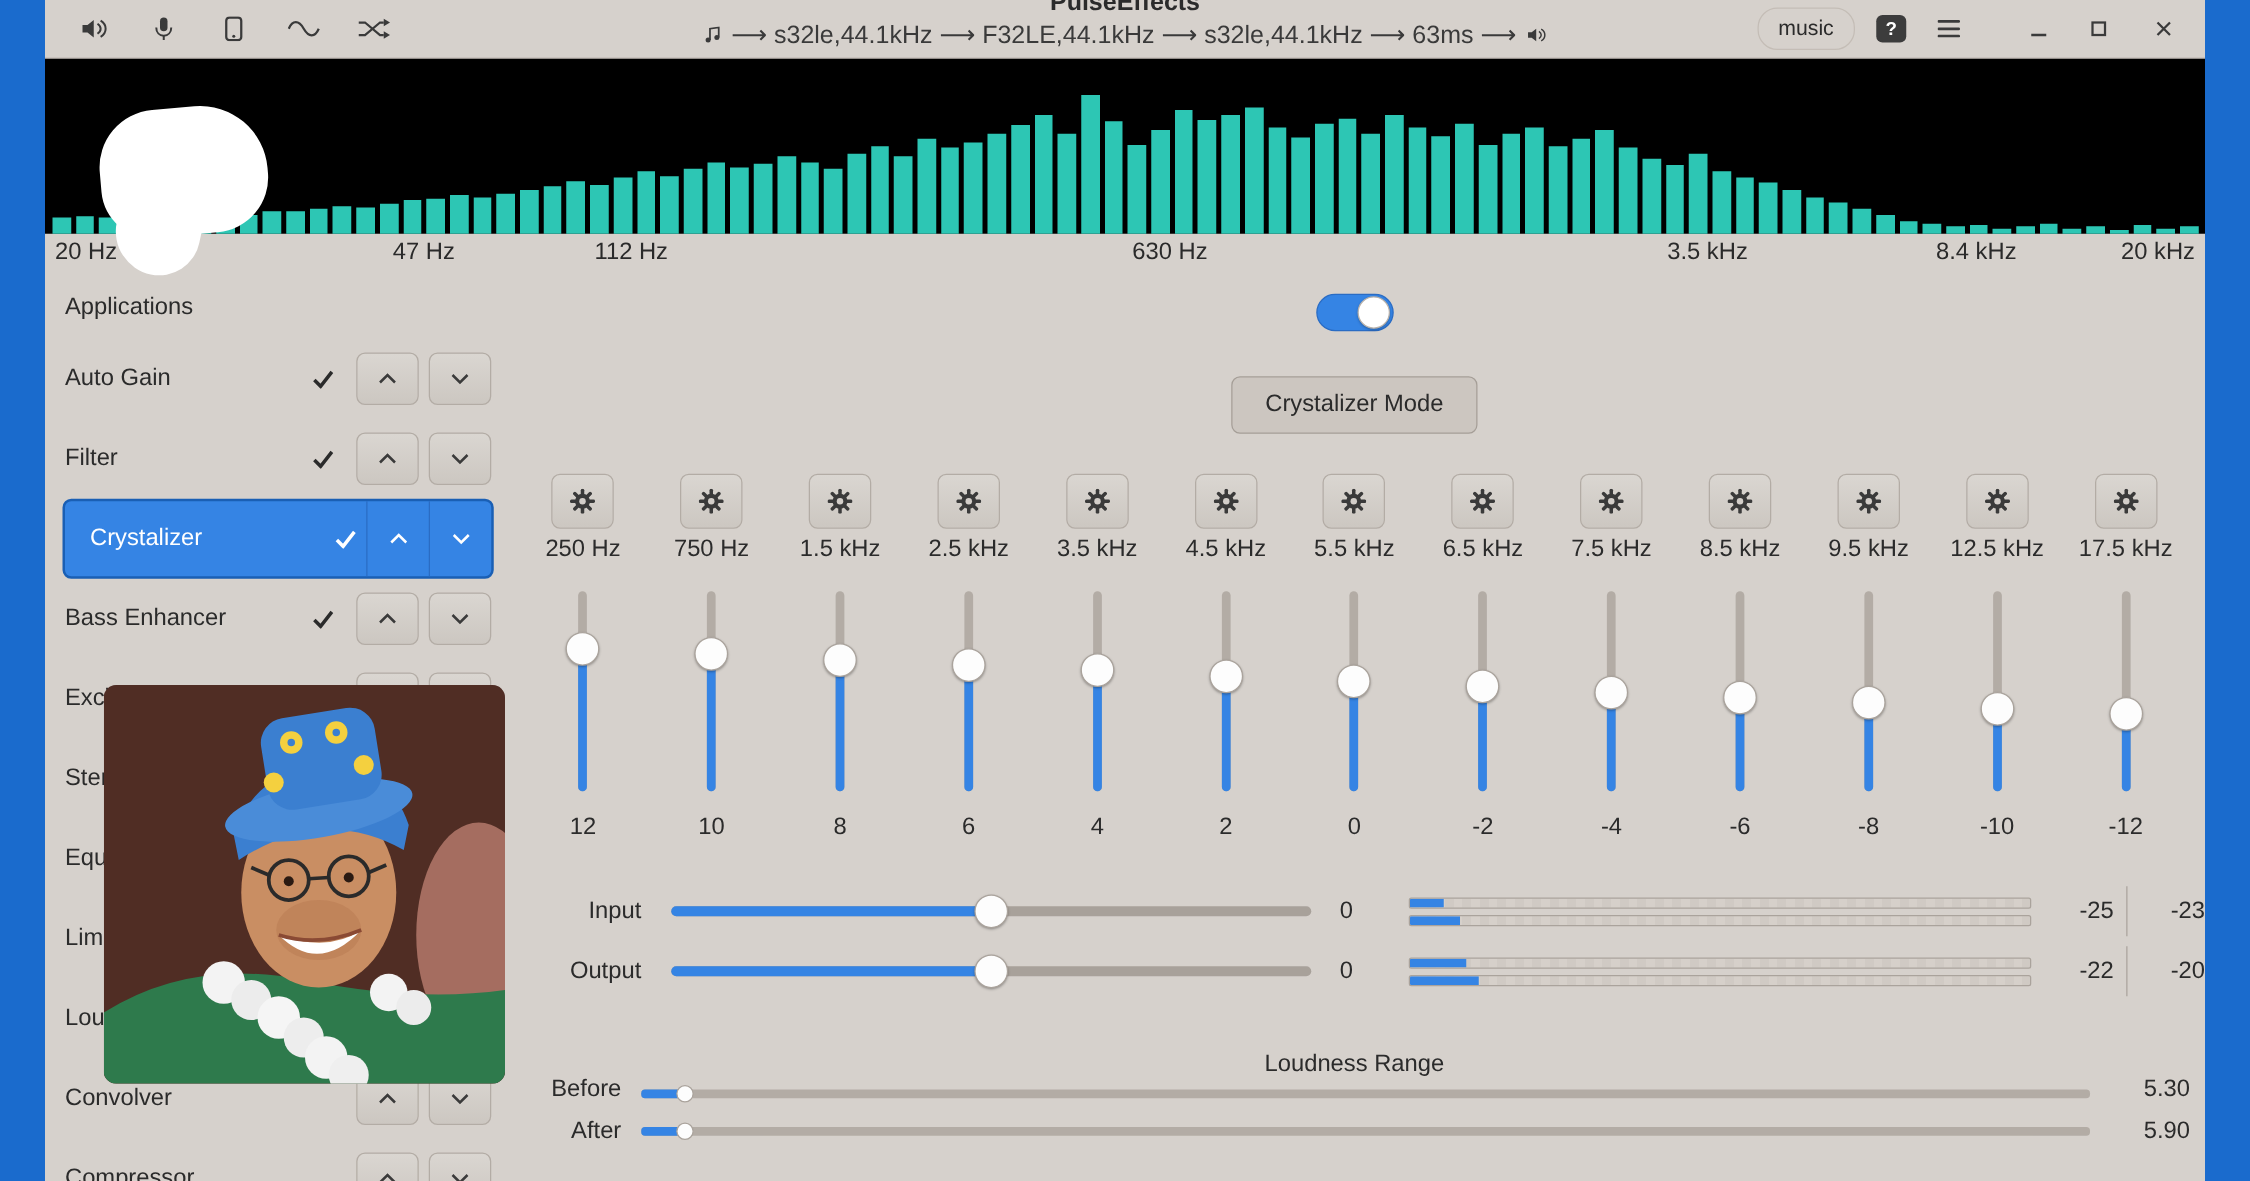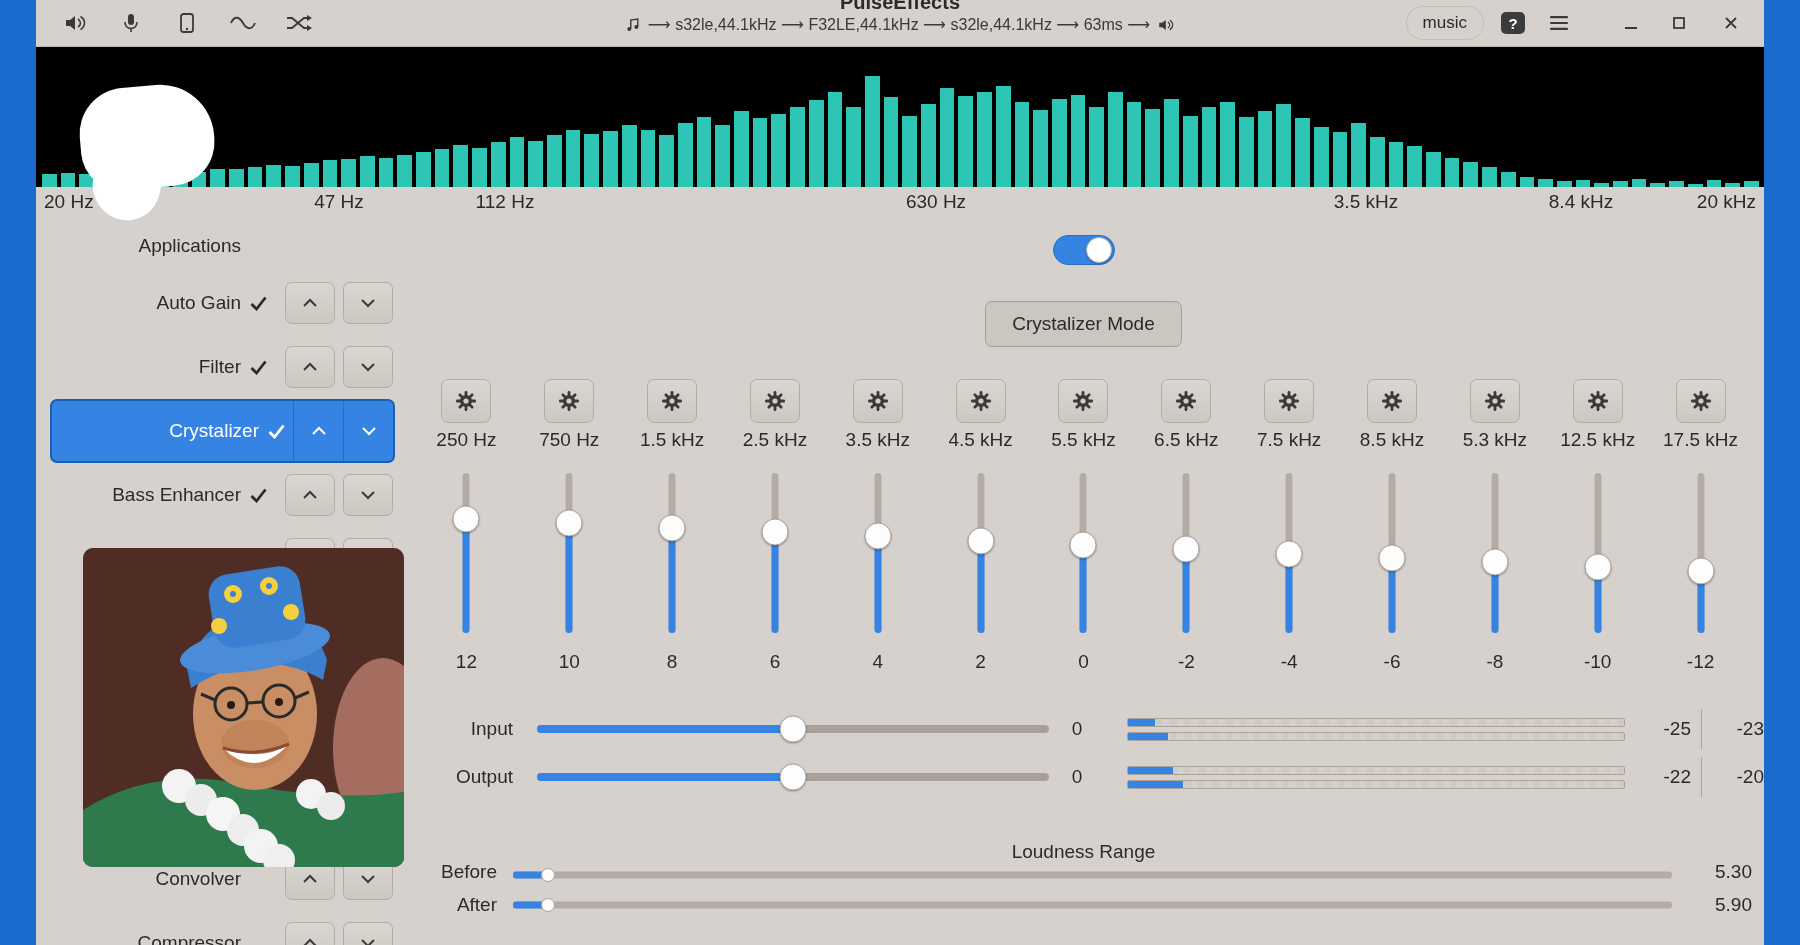--- a/index.html
+++ b/index.html
@@ -7,21 +7,21 @@
        -webkit-font-smoothing:antialiased;}
   .desktop{position:relative;width:1800px;height:945px;background:var(--desktop,#1a6bcd);overflow:hidden;}
   .window{position:absolute;left:36px;right:36px;top:0;height:1010px;background:#d6d1cc;color:#2b2b2b;}
 
   
   .titlebar{position:relative;height:46px;display:flex;align-items:center;background:#d6d1cc;
             border-bottom:1px solid #bdb6b0;}
   .tb-left{display:flex;align-items:center;gap:26px;padding-left:24px;color:#3a3a3a;}
   .tb-icon{width:30px;height:30px;display:flex;align-items:center;justify-content:center;}
   .tb-title{position:absolute;left:50%;top:-9px;transform:translateX(-50%);font-size:20px;font-weight:700;color:#2b2b2b;white-space:nowrap;}
-  .tb-sub{position:absolute;left:50%;top:15px;transform:translateX(-50%);font-size:16px;color:#3a3a3a;
+  .tb-sub{position:absolute;left:50%;top:15px;transform:translateX(-50%);font-size:20px;color:#3a3a3a;
           display:flex;align-items:center;gap:8px;white-space:nowrap;}
   .tb-right{margin-left:auto;display:flex;align-items:center;gap:14px;padding-right:16px;color:#3a3a3a;}
   .tb-btn{height:32px;display:flex;align-items:center;justify-content:center;border-radius:16px;}
   .music-btn{padding:0 16px;font-size:17px;border:1px solid #c4bdb6;background:#d6d1cc;color:#2b2b2b;}
   .preset-btn{width:30px;}
   .preset-glyph{width:24px;height:22px;background:#3c3c3c;border-radius:5px;color:#fff;font-size:15px;font-weight:700;
                 display:flex;align-items:center;justify-content:center;}
   .menu-btn{width:34px;}
   .winctl{width:34px;}
   .winctl.close{margin-left:4px;}
@@ -45,21 +45,21 @@
   .blob-main{position:absolute;left:44px;top:86px;width:134px;height:102px;background:#fff;z-index:3;
              border-radius:46px 54px 44px 40px;transform:rotate(-5deg);}
   .blob-tail{position:absolute;left:56px;top:156px;width:68px;height:64px;background:#fff;z-index:3;
              border-radius:10px 34px 54px 58px;transform:rotate(12deg);}
 
   
   .content{display:flex;align-items:flex-start;}
   .sidebar{width:372px;padding:0 8px 0 14px;box-sizing:border-box;}
   .side-item{height:64px;display:flex;align-items:center;box-sizing:border-box;padding:0 2px;border-radius:7px;}
   .side-item:first-child{height:50px;}
-  .side-label{flex:1;font-size:19px;white-space:nowrap;overflow:hidden;text-align:right;}
+  .side-label{flex:1;font-size:19px;white-space:nowrap;overflow:hidden;}
   .check{width:34px;text-align:center;color:#2b2b2b;display:flex;justify-content:center;}
   .check.hidden,.arrow-btn.hidden{visibility:hidden;}
   .arrow-btn{width:50px;height:42px;box-sizing:border-box;border:1px solid #b3aca5;border-radius:7px;
              background:linear-gradient(#dad6d1,#ccc7c1);display:flex;align-items:center;justify-content:center;
              color:#3a3a3a;}
   .arrow-btn.up{margin-left:10px;}
   .arrow-btn.down{margin-left:8px;}
   .side-item.selected{background:var(--accent,#3584e4);border:2px solid var(--accent-dark,#1a5fb4);color:#fff;padding:0 0 0 20px;}
   .side-item.selected .side-label{color:#fff;}
   .side-item.selected .check{color:#fff;}
@@ -766,21 +766,21 @@
         <g fill="currentColor">
           <rect x="8.6" y="0" width="2.8" height="20" rx="1.2"></rect>
           <rect x="8.6" y="0" width="2.8" height="20" rx="1.2" transform="rotate(45 10 10)"></rect>
           <rect x="8.6" y="0" width="2.8" height="20" rx="1.2" transform="rotate(90 10 10)"></rect>
           <rect x="8.6" y="0" width="2.8" height="20" rx="1.2" transform="rotate(135 10 10)"></rect>
           <circle cx="10" cy="10" r="6"></circle>
         </g>
         <circle cx="10" cy="10" r="2.6" fill="#d3cec9"></circle>
       </svg>
     </span>
-    <span class="band-freq">5.3 kHz</span>
+    <span class="band-freq">9.5 kHz</span>
     <div class="vslider">
       <div class="vtrack"></div>
       <div class="vfill" style="top: 55.8%;"></div>
       <div class="vthumb" style="top: 55.8%;"></div>
     </div>
     <span class="band-val">-8</span>
   </div>
             <div class="band">
     <span class="gear-btn">
       <svg width="20" height="20" viewBox="0 0 20 20">

